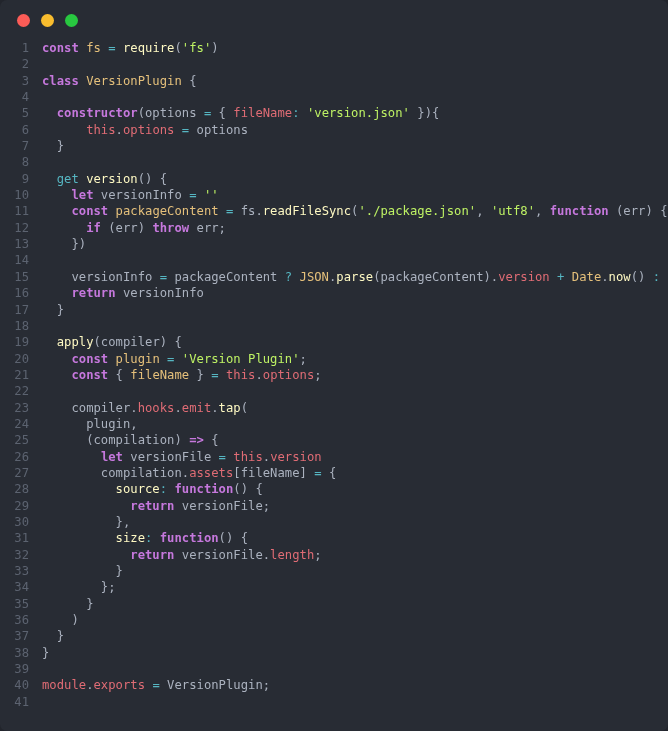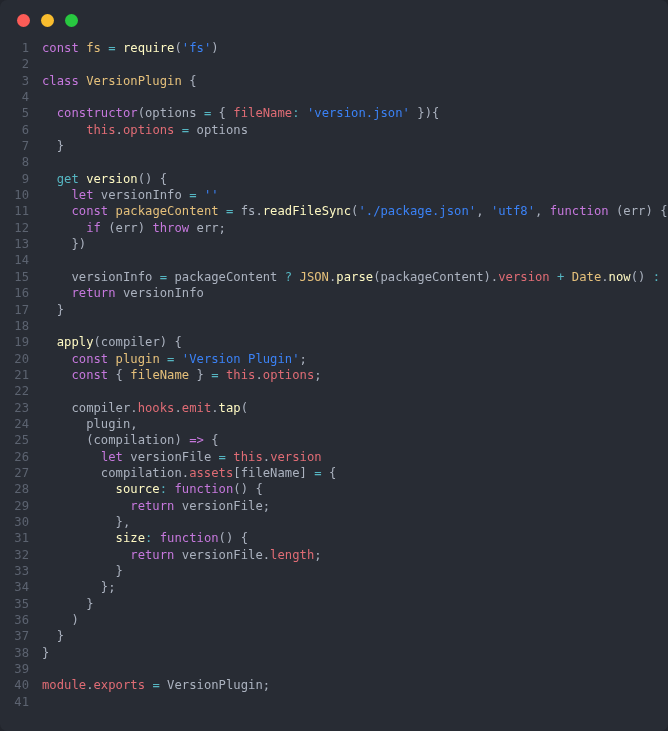--- a/index.html
+++ b/index.html
@@ -67,24 +67,24 @@
     font-size: 12.2px;
   }
   .lc {
     flex: 1;
     color: #abb2bf;
     font-size: 12.2px;
     white-space: pre;
   }
 
   
-  .t-kw      { color: #c678dd; }  
+  .t-kw      { color: #c678dd; font-weight: bold; }  
   .t-fn      { color: #fef9c3; }  
   .t-cls     { color: #e5c07b; }  
-  .t-str     { color: #3b82f6; }  
+  .t-str     { color: #bef264; }  
   .t-op      { color: #56b6c2; }  
   .t-prop    { color: #e06c75; }  
   .t-var     { color: #abb2bf; }  
   .t-punc    { color: #abb2bf; }
 </style>
 </head>
 <body>
 
 <div id="editor-window">
 

